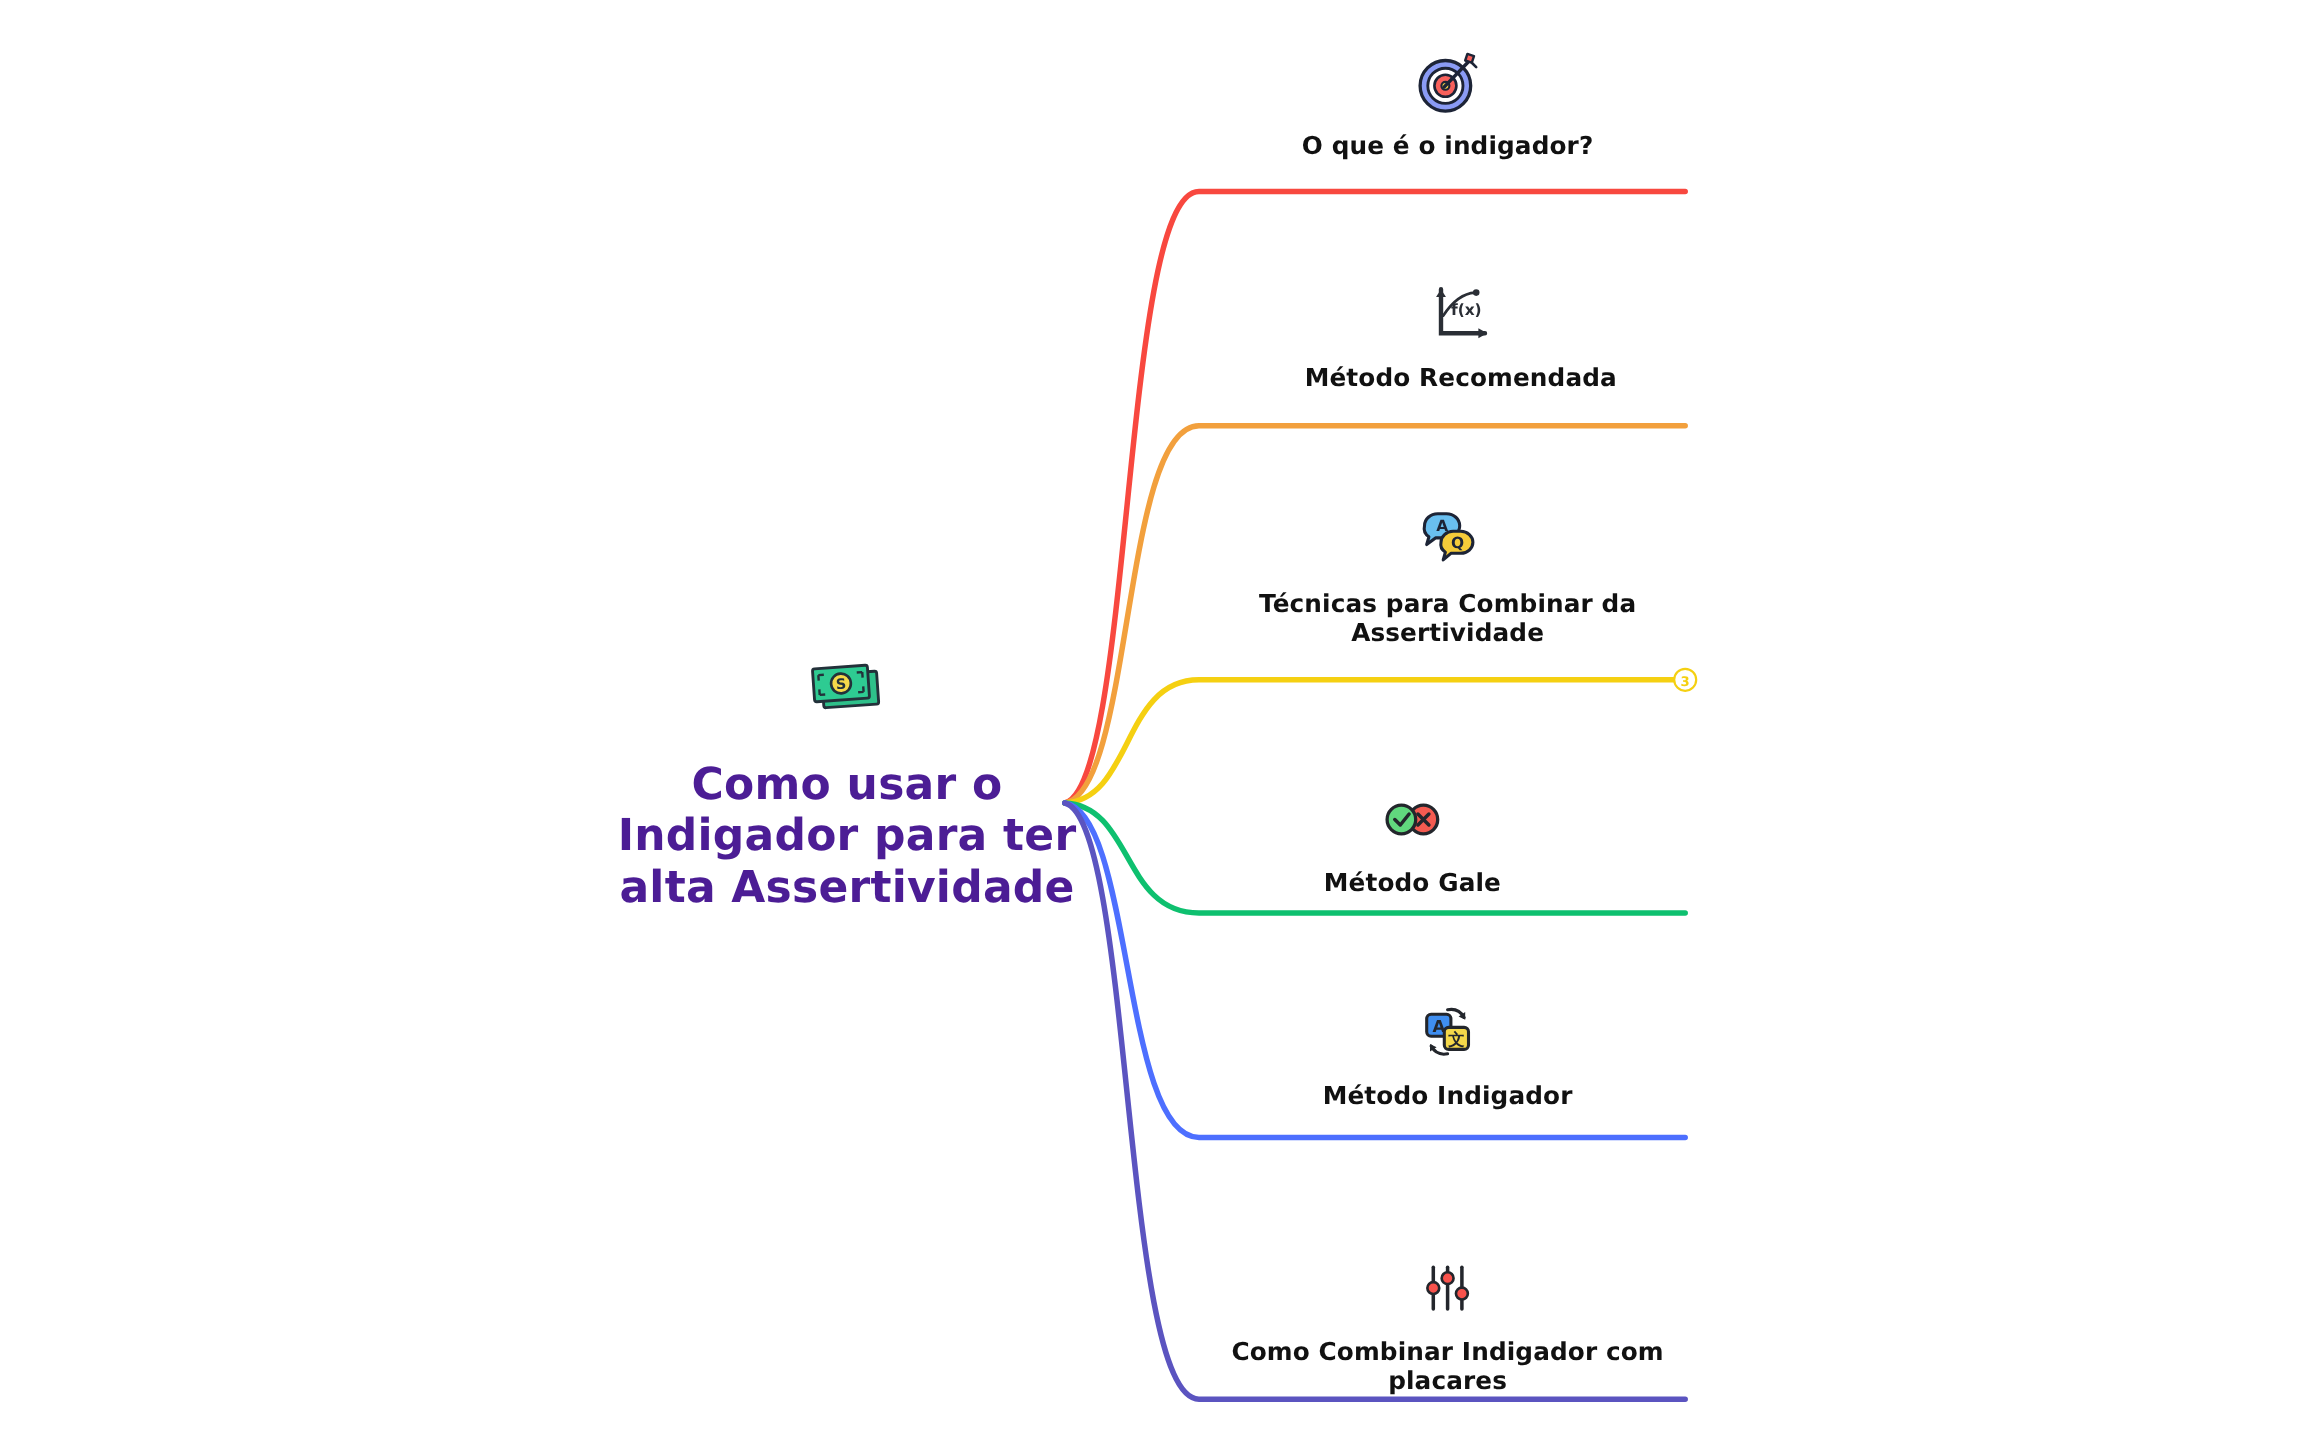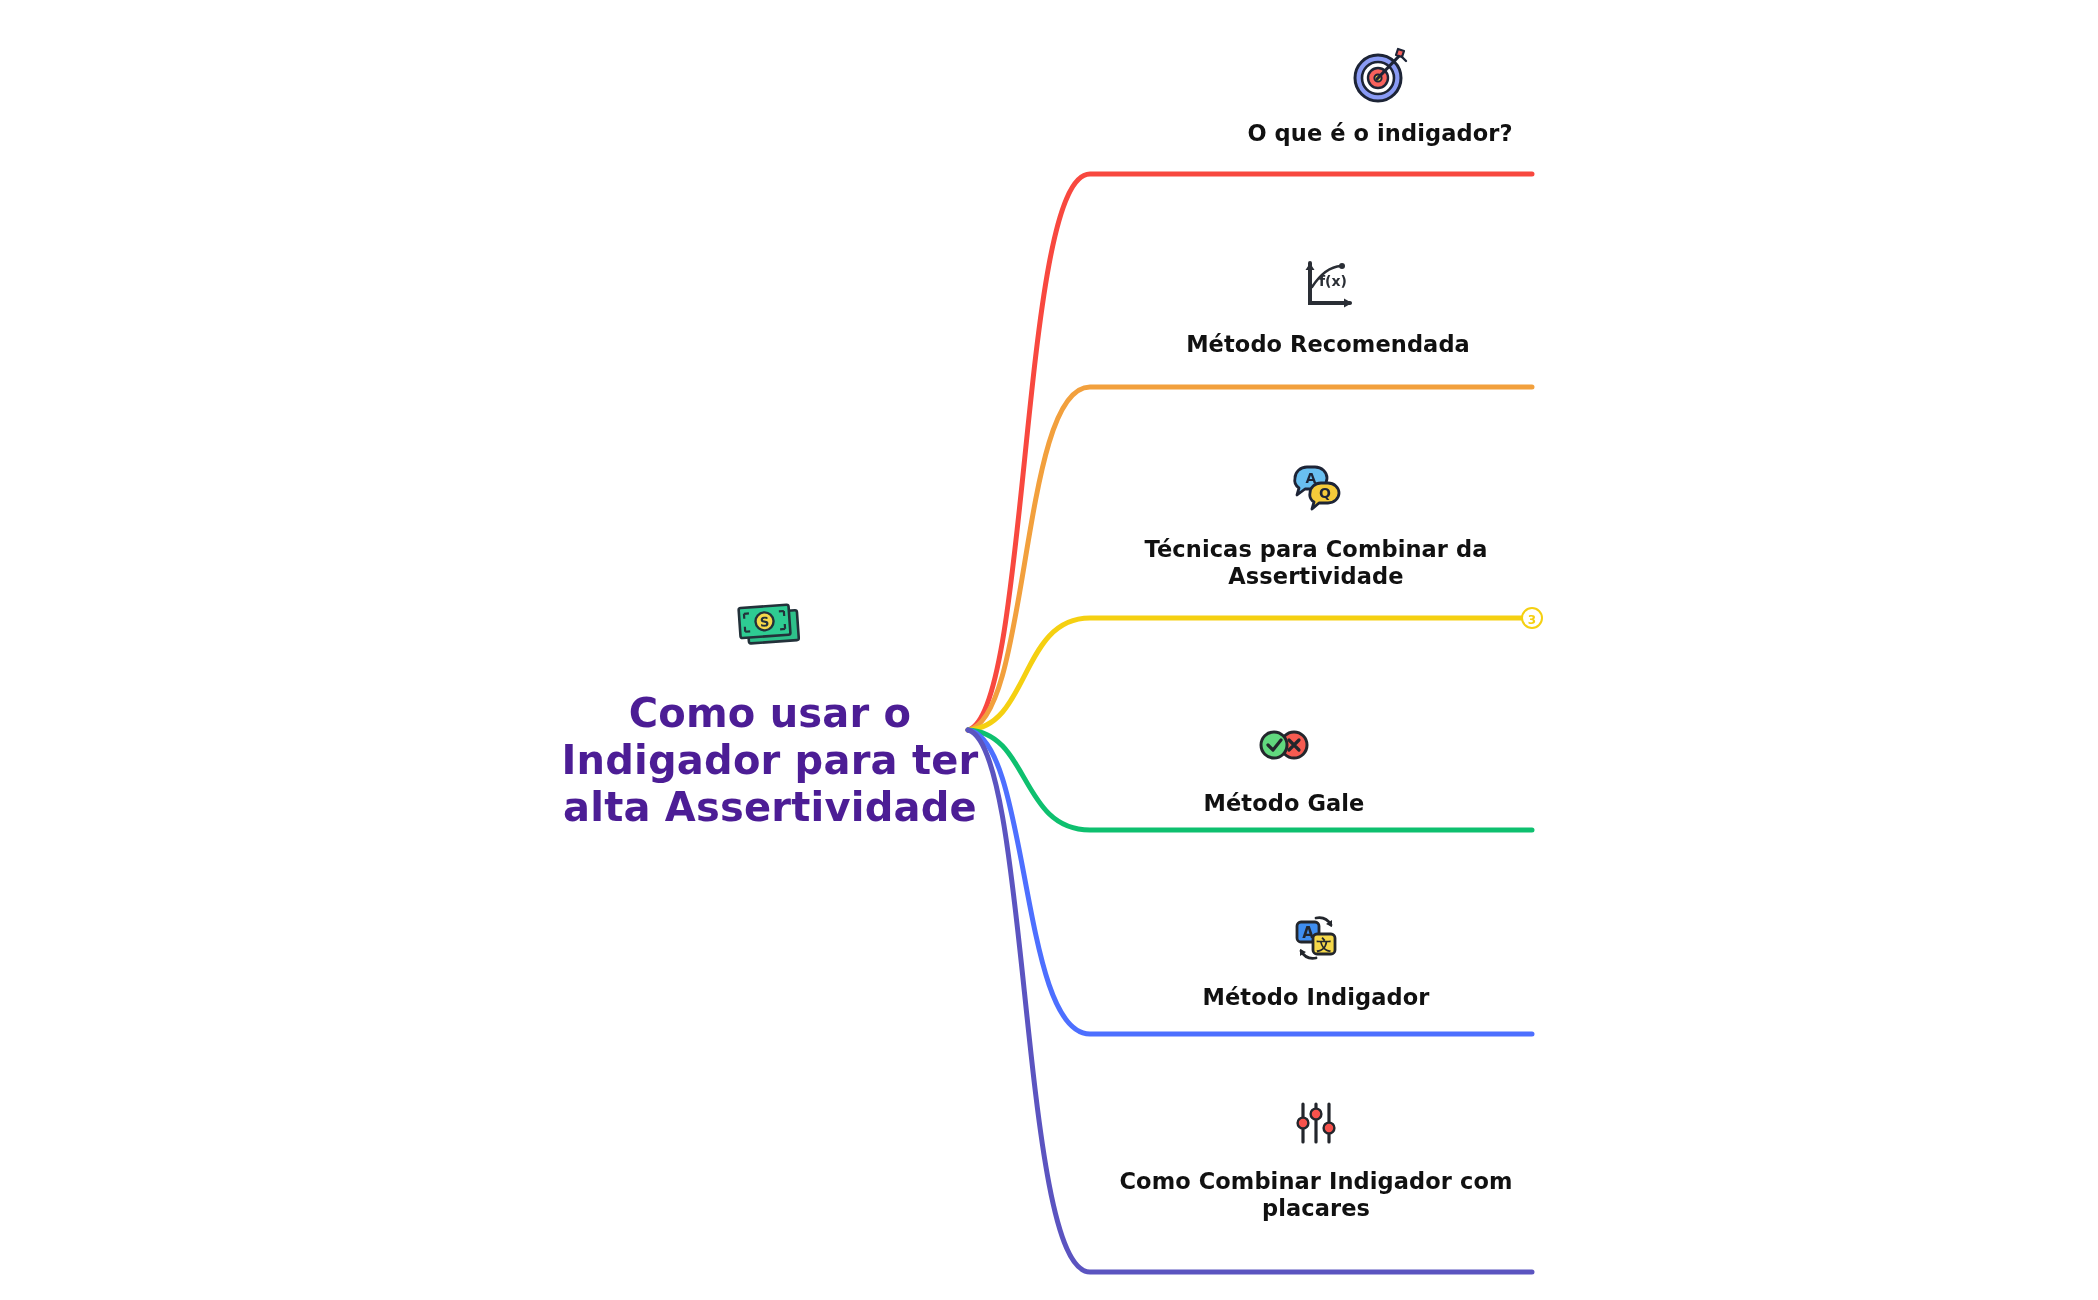--- a/index.html
+++ b/index.html
@@ -115,21 +115,21 @@
         <path d="M51 30 L51 25 M51 30 L46 30" stroke="#23313a" stroke-width="2.2" fill="none"></path>
         <circle cx="31" cy="21" r="9" fill="#f5d84a" stroke="#23313a" stroke-width="2.4"></circle>
         <text x="31" y="26" font-family="DejaVu Sans, sans-serif" font-size="13" font-weight="700" fill="#23313a" text-anchor="middle">S</text>
       </g>
     </svg>
     <div class="central-title">Como usar o
 Indigador para ter
 alta Assertividade</div>
   </div>
 
-  <div class="branch" id="branch-0" style="left: 1160px; top: 44px;">
+  <div class="branch" id="branch-0" style="left: 1096px; top: 44px;">
     <svg class="branch-icon" viewBox="0 0 62 62" xmlns="http://www.w3.org/2000/svg">
       <circle cx="29" cy="34" r="23" fill="#8a9bf5" stroke="#1d2436" stroke-width="3"></circle>
       <circle cx="29" cy="34" r="16" fill="#ffffff" stroke="#1d2436" stroke-width="2.6"></circle>
       <circle cx="29" cy="34" r="10" fill="#f8615c" stroke="#1d2436" stroke-width="2.4"></circle>
       <circle cx="29" cy="34" r="3.6" fill="#f5d84a" stroke="#1d2436" stroke-width="2"></circle>
       <path d="M28 35 L53 9" stroke="#1d2436" stroke-width="3.2" stroke-linecap="round"></path>
       <path d="M49 5 L55 7 L53 13 L47 11 Z" fill="#f8615c" stroke="#1d2436" stroke-width="2.2" stroke-linejoin="round"></path>
       <path d="M53 13 L57 17" stroke="#1d2436" stroke-width="2.4" stroke-linecap="round"></path>
     </svg>
     <div class="branch-label">O que é o indigador?</div>
@@ -174,21 +174,21 @@
       <path d="M31 50 q-10 2 -15 -7" stroke="#23262c" stroke-width="2.8" fill="none" stroke-linecap="round"></path>
       <path d="M15 48 L15 41 L21 44 Z" fill="#23262c"></path>
       <rect x="12" y="14" width="22" height="20" rx="4" fill="#3f8ef0" stroke="#23262c" stroke-width="2.8"></rect>
       <text x="23" y="30" font-family="DejaVu Sans, sans-serif" font-size="15" font-weight="700" fill="#23262c" text-anchor="middle">A</text>
       <rect x="28" y="26" width="22" height="20" rx="4" fill="#f5d84a" stroke="#23262c" stroke-width="2.8"></rect>
       <text x="39" y="42" font-family="DejaVu Sans, sans-serif" font-size="15" font-weight="700" fill="#23262c" text-anchor="middle">文</text>
     </svg>
     <div class="branch-label">Método Indigador</div>
   </div>
 
-  <div class="branch" id="branch-5" style="left: 1096px; top: 1092px;">
+  <div class="branch" id="branch-5" style="left: 1096px; top: 1140px;">
     <svg class="branch-icon" viewBox="0 0 62 62" xmlns="http://www.w3.org/2000/svg">
       <path d="M18 12 L18 50" stroke="#23262c" stroke-width="3.2" stroke-linecap="round"></path>
       <path d="M31 12 L31 50" stroke="#23262c" stroke-width="3.2" stroke-linecap="round"></path>
       <path d="M44 12 L44 50" stroke="#23262c" stroke-width="3.2" stroke-linecap="round"></path>
       <circle cx="18" cy="31" r="5.4" fill="#f8524c" stroke="#23262c" stroke-width="2.4"></circle>
       <circle cx="31" cy="22" r="5.4" fill="#f8524c" stroke="#23262c" stroke-width="2.4"></circle>
       <circle cx="44" cy="36" r="5.4" fill="#f8524c" stroke="#23262c" stroke-width="2.4"></circle>
     </svg>
     <div class="branch-label">Como Combinar Indigador com placares</div>
   </div>

